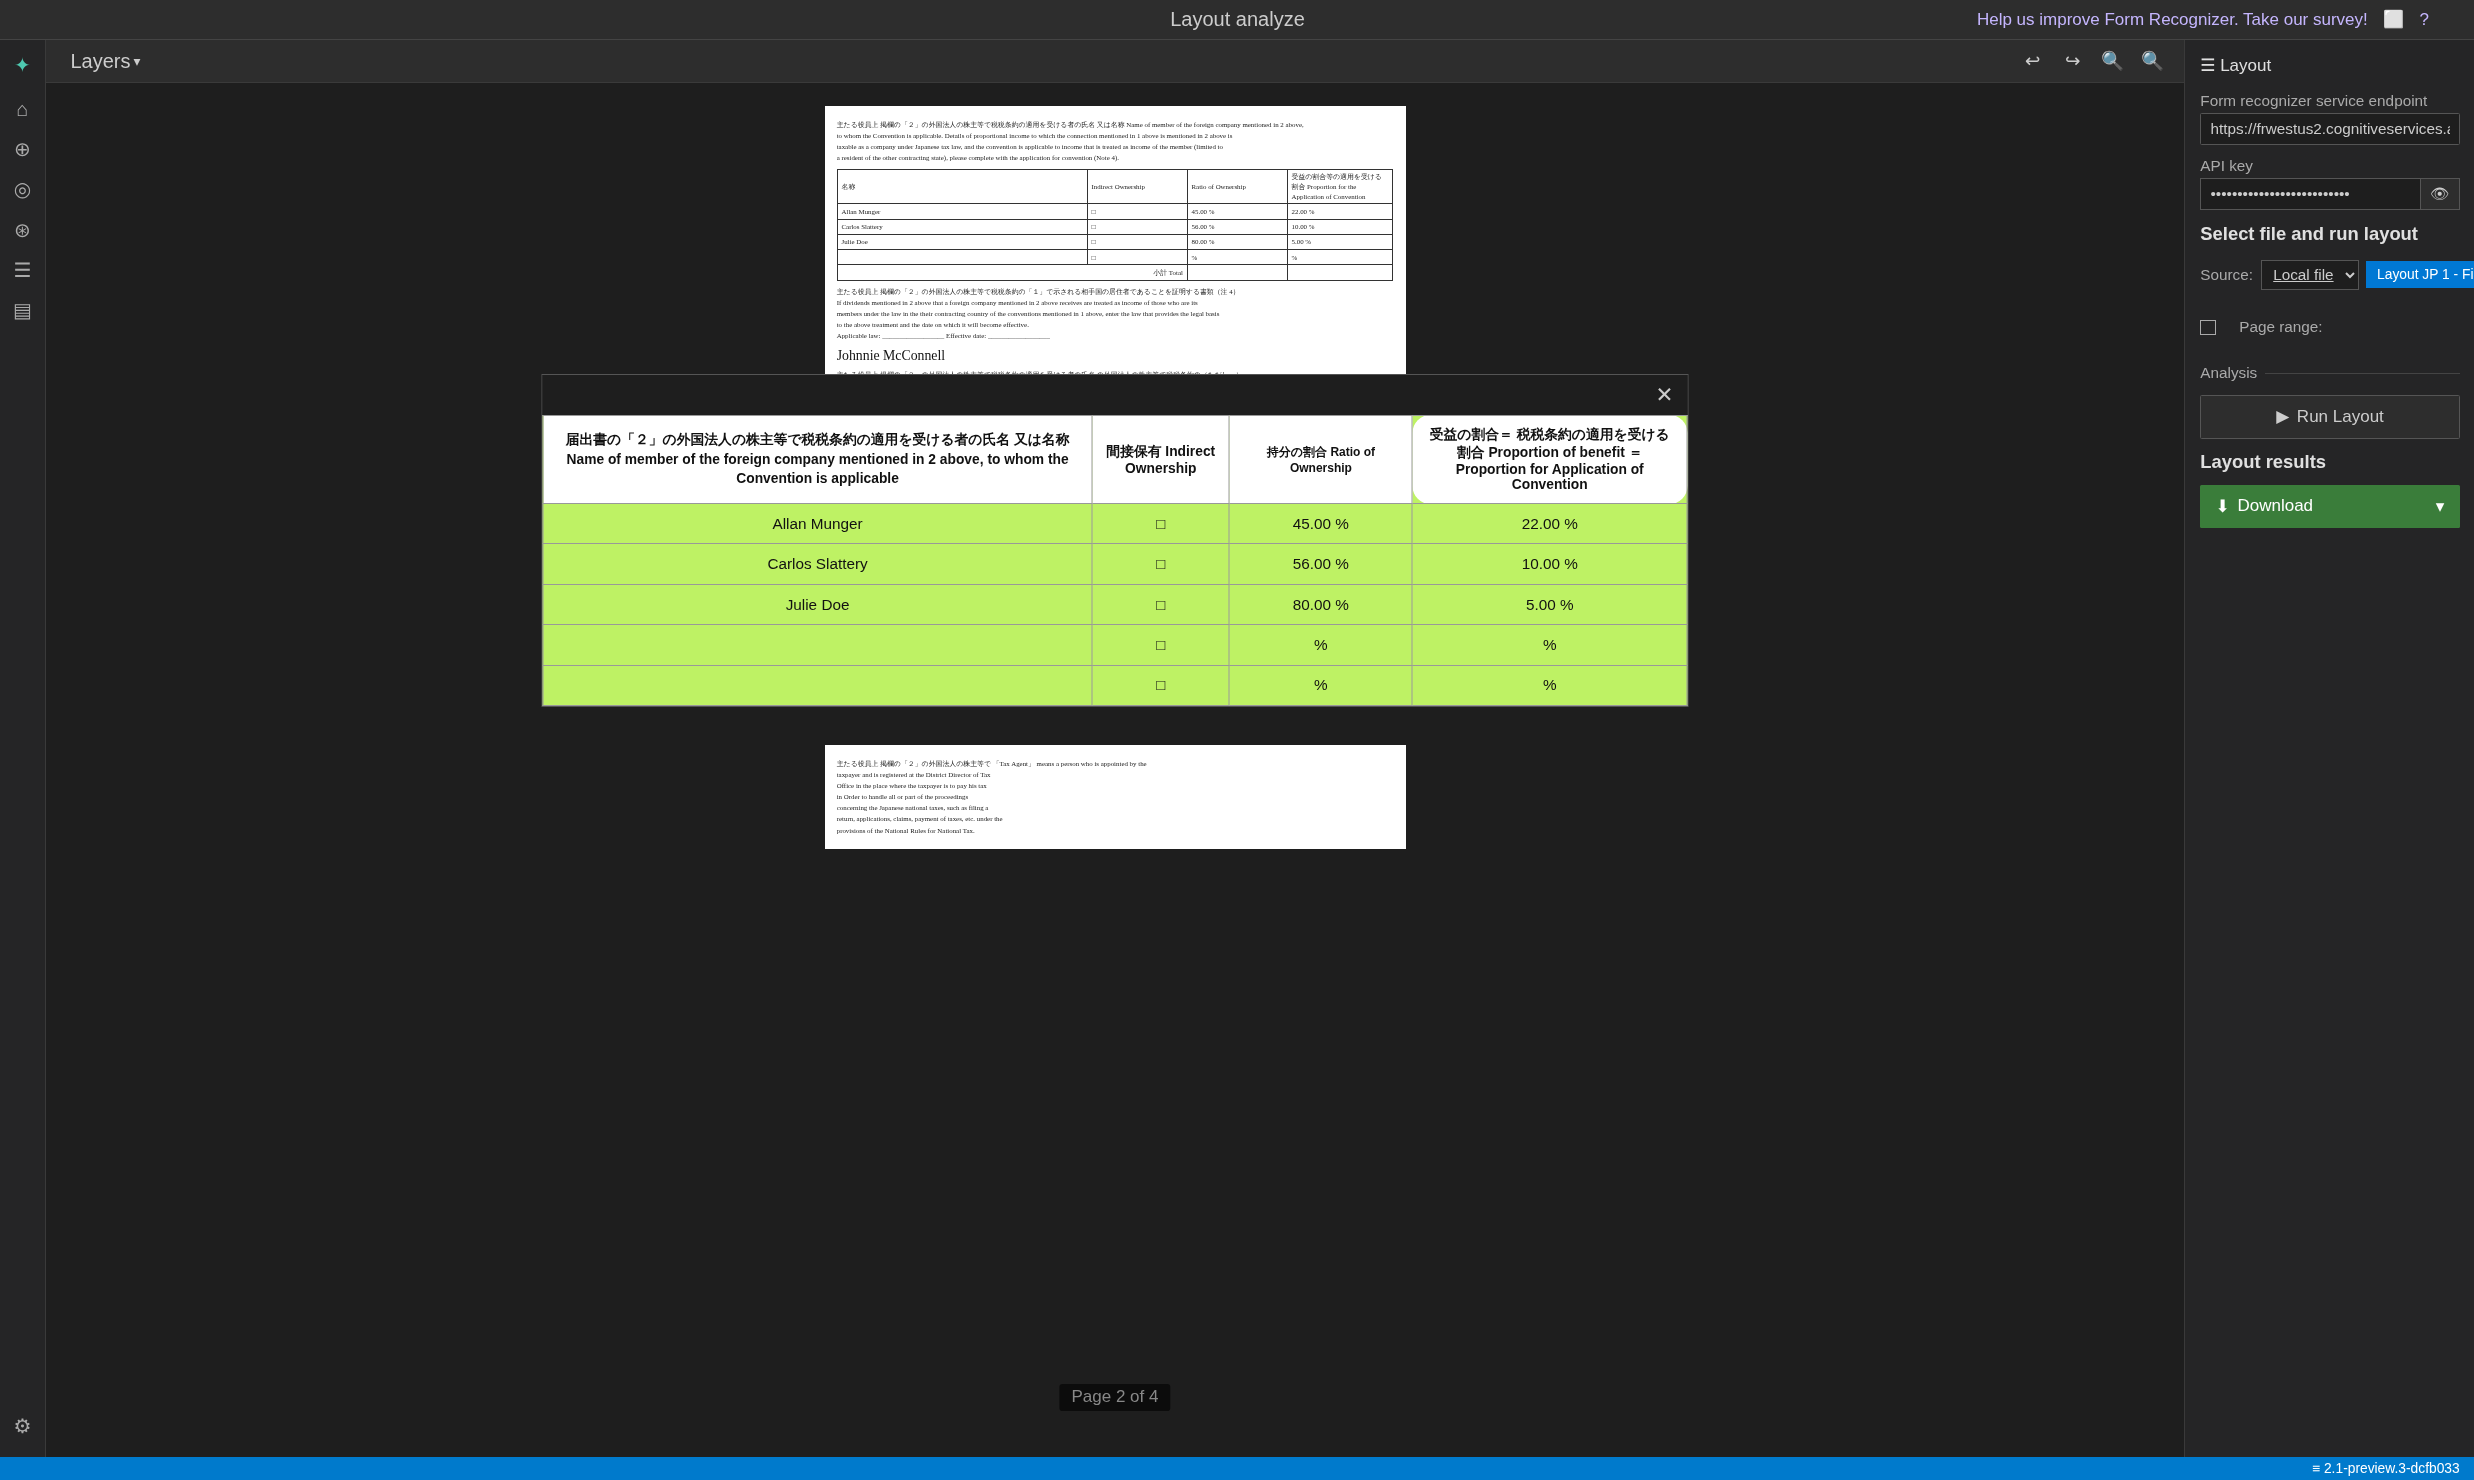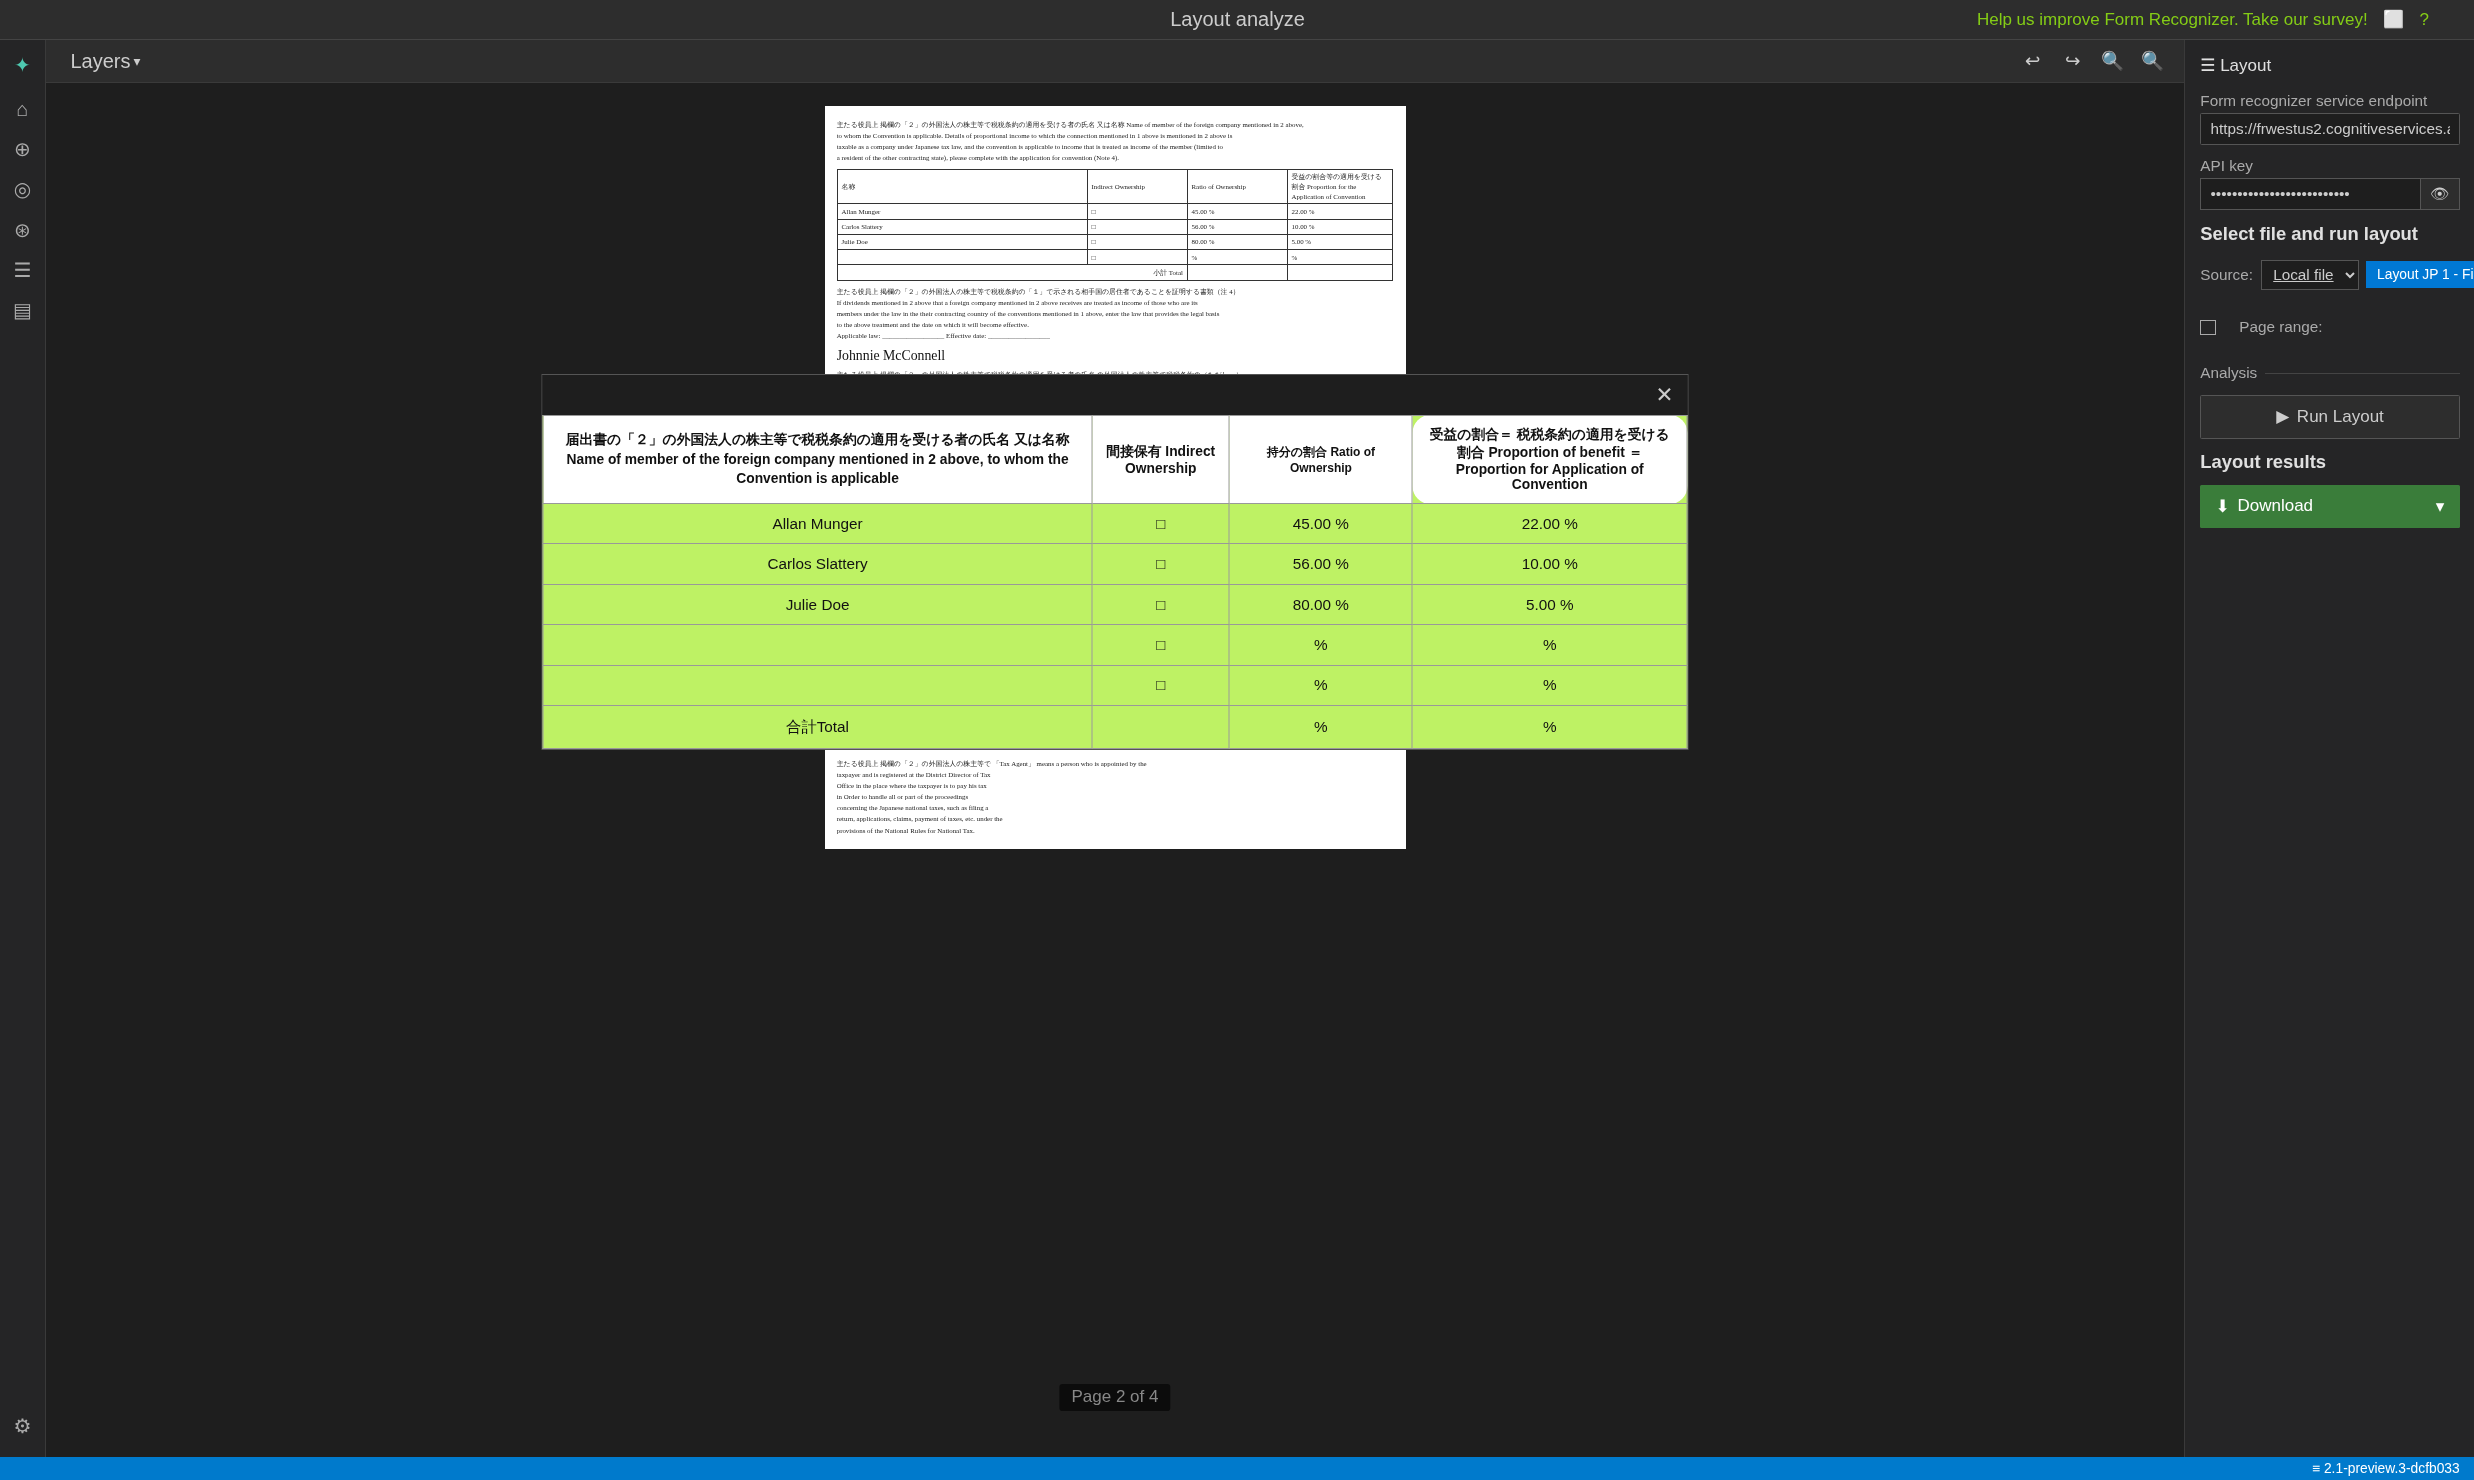--- a/index.html
+++ b/index.html
@@ -27,21 +27,21 @@
       color: #ccc;
       font-size: 20px;
     }
     .top-bar-right {
       position: absolute;
       right: 46px;
       display: flex;
       align-items: center;
       gap: 15.3px;
       font-size: 17px;
-      color: #84cc16;
+      color: #c4b5fd;
     }
 
     
     .main-layout {
       display: flex;
       height: calc(1481px - 40px - 24.5px);
     }
 
     
     .left-sidebar {
@@ -525,26 +525,20 @@
                   <td>□</td>
                   <td>%</td>
                   <td>%</td>
                 </tr>
                 <tr>
                   <td></td>
                   <td>□</td>
                   <td>%</td>
                   <td>%</td>
                 </tr>
-                <tr>
-                  <td>合計Total</td>
-                  <td></td>
-                  <td>%</td>
-                  <td>%</td>
-                </tr>
               </tbody>
           </table>
         </div>
 
         <div class="doc-page-visual" style="margin-top:260px">
           <div class="doc-text-line">主たる役員上 掲欄の「２」の外国法人の株主等で 「Tax Agent」 means a person who is appointed by the</div>
           <div class="doc-text-line">taxpayer and is registered at the District Director of Tax</div>
           <div class="doc-text-line">Office in the place where the taxpayer is to pay his tax</div>
           <div class="doc-text-line">in Order to handle all or part of the proceedings</div>
           <div class="doc-text-line">concerning the Japanese national taxes, such as filing a</div>

